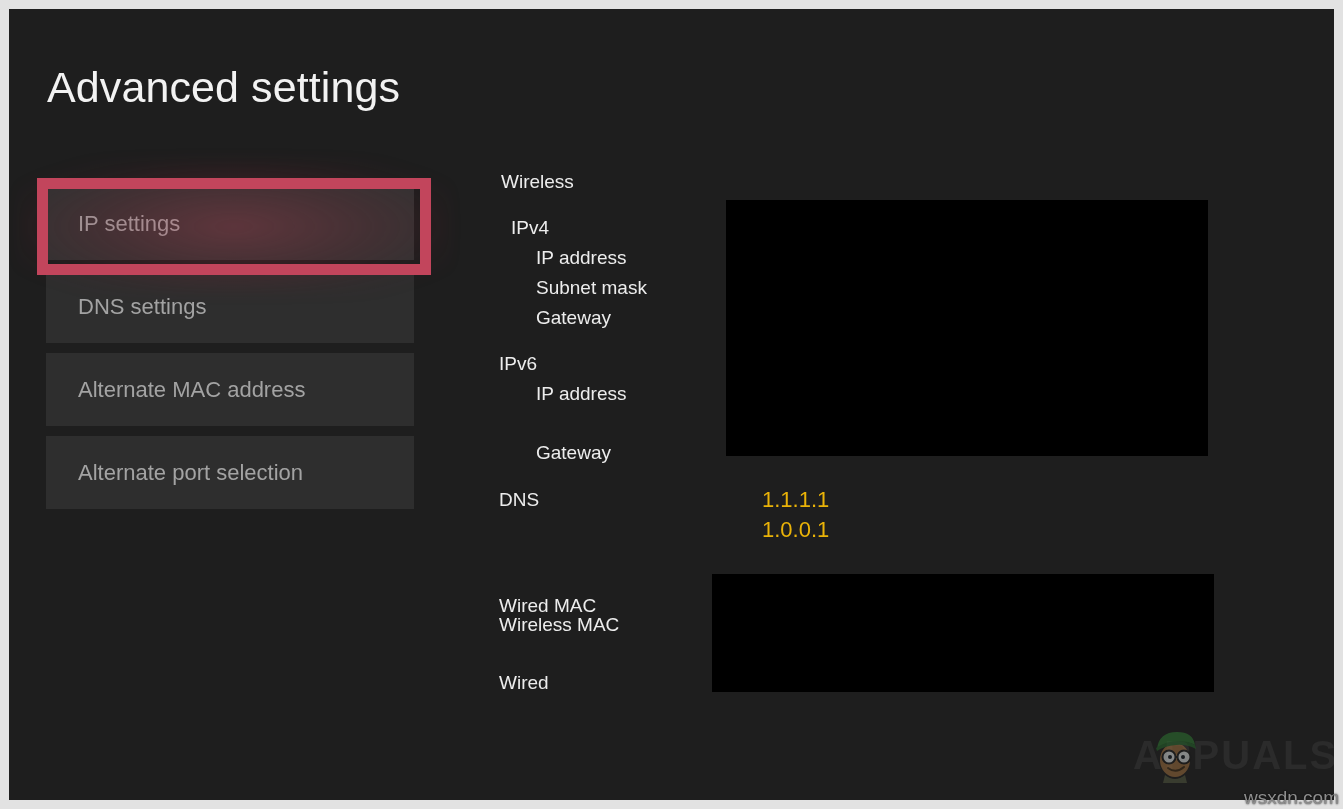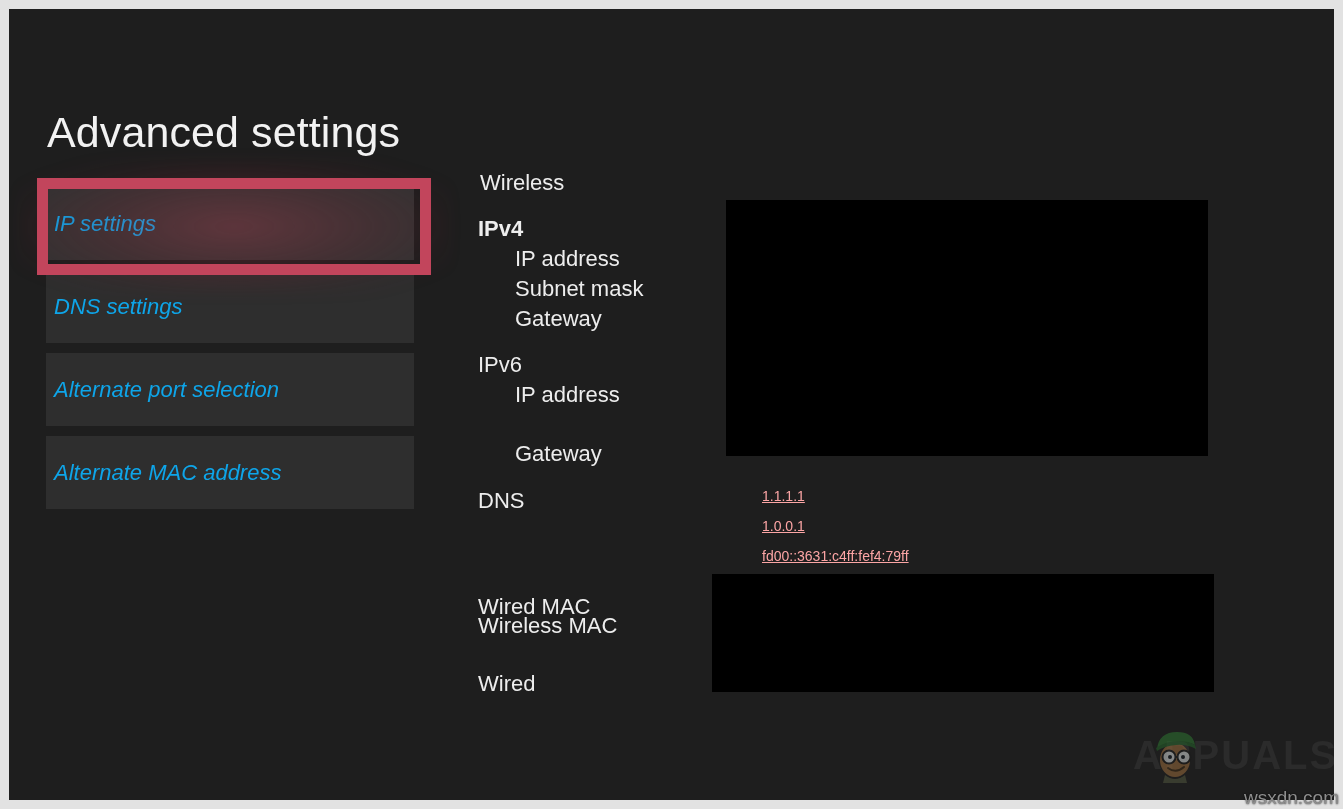--- a/index.html
+++ b/index.html
@@ -37,47 +37,45 @@
   #page-title {
     position: absolute;
     left: 38px;
     top: 57px;
     font-size: 43px;
     font-weight: 400;
     color: #f2f2f2;
     letter-spacing: 0.1px;
     line-height: 1;
     white-space: nowrap;
-    margin-top: 45px;
   }
 
   
   #sidebar {
     position: absolute;
     left: 37px;
     top: 178px;
     width: 368px;
   }
   .nav-tile {
     position: relative;
     width: 368px;
     height: 73px;
     background: #2e2e2e;
     margin-bottom: 10px;
     display: flex;
     align-items: center;
   }
   .nav-tile.selected { background: #333333; }
   .nav-tile-label {
-    padding-left: 8px;
+    padding-left: 32px;
     font-size: 22px;
-    color: #0ea5e9;
-    white-space: nowrap;
-    line-height: 1;
-    font-style: italic;
+    color: #a3a3a3;
+    white-space: nowrap;
+    line-height: 1;
   }
 
   
   #annotation-highlight {
     position: absolute;
     left: 28px;
     top: 169px;
     width: 394px;
     height: 97px;
     border: 11px solid #c2455c;
@@ -104,34 +102,34 @@
   #detail-pane {
     position: absolute;
     left: 462px;
     top: 150px;
     width: 840px;
     height: 560px;
   }
 
   .detail-label {
     position: absolute;
+    font-size: 19px;
+    color: #ededed;
+    white-space: nowrap;
+    line-height: 1;
+    margin-left: 21px;
+  }
+  .detail-label.indented { padding-left: 37px; }
+
+  .value-line {
+    position: absolute;
     font-size: 22px;
-    color: #ededed;
-    white-space: nowrap;
-    line-height: 1;
-  }
-  .detail-label.indented { padding-left: 37px; }
-
-  .value-line {
-    position: absolute;
-    font-size: 14px;
-    color: #fca5a5;
-    white-space: nowrap;
-    line-height: 1;
-    text-decoration: underline;
+    color: #eab308;
+    white-space: nowrap;
+    line-height: 1;
   }
 
   
   .redaction-block {
     position: absolute;
     background: #000000;
   }
 
   
   #appuals-watermark {
@@ -189,46 +187,45 @@
 
       <div class="nav-tile selected">
         <span class="nav-tile-label">IP settings</span>
       </div>
 
       <div class="nav-tile">
         <span class="nav-tile-label">DNS settings</span>
       </div>
 
       <div class="nav-tile">
+        <span class="nav-tile-label">Alternate MAC address</span>
+      </div>
+
+      <div class="nav-tile">
         <span class="nav-tile-label">Alternate port selection</span>
       </div>
 
-      <div class="nav-tile">
-        <span class="nav-tile-label">Alternate MAC address</span>
-      </div>
-
     </div>
 
     <div id="detail-pane">
 
       <div class="detail-label" style="left:9px; top:13px;">Wireless</div>
 
-      <div class="detail-label" style="left:7px; top:59px;font-weight:bold;">IPv4</div>
+      <div class="detail-label" style="left:19px; top:59px;">IPv4</div>
       <div class="detail-label indented" style="left:7px; top:89px;">IP address</div>
       <div class="detail-label indented" style="left:7px; top:119px;text-align:center;">Subnet mask</div>
       <div class="detail-label indented" style="left:7px; top:149px;">Gateway</div>
 
       <div class="detail-label" style="left:7px; top:195px;">IPv6</div>
       <div class="detail-label indented" style="left:7px; top:225px;">IP address</div>
       <div class="detail-label indented" style="left:7px; top:284px;">Gateway</div>
 
       <div class="detail-label" style="left:7px; top:331px;">DNS</div>
       <div class="value-line" style="left:291px; top:330px;">1.1.1.1</div>
       <div class="value-line" style="left:291px; top:360px;">1.0.0.1</div>
-      <div class="value-line" style="left:291px; top:390px;">fd00::3631:c4ff:fef4:79ff</div>
 
       <div class="detail-label" style="left:7px; top:437px;">Wired MAC</div>
       <div class="detail-label" style="left:7px; top:456px;text-align:center;">Wireless MAC</div>
       <div class="detail-label" style="left:7px; top:514px;">Wired</div>
 
     </div>
 
     <div class="redaction-block" style="left:717px; top:191px; width:482px; height:256px;"></div>
 
     <div class="redaction-block" style="left:703px; top:565px; width:502px; height:118px;"></div>

